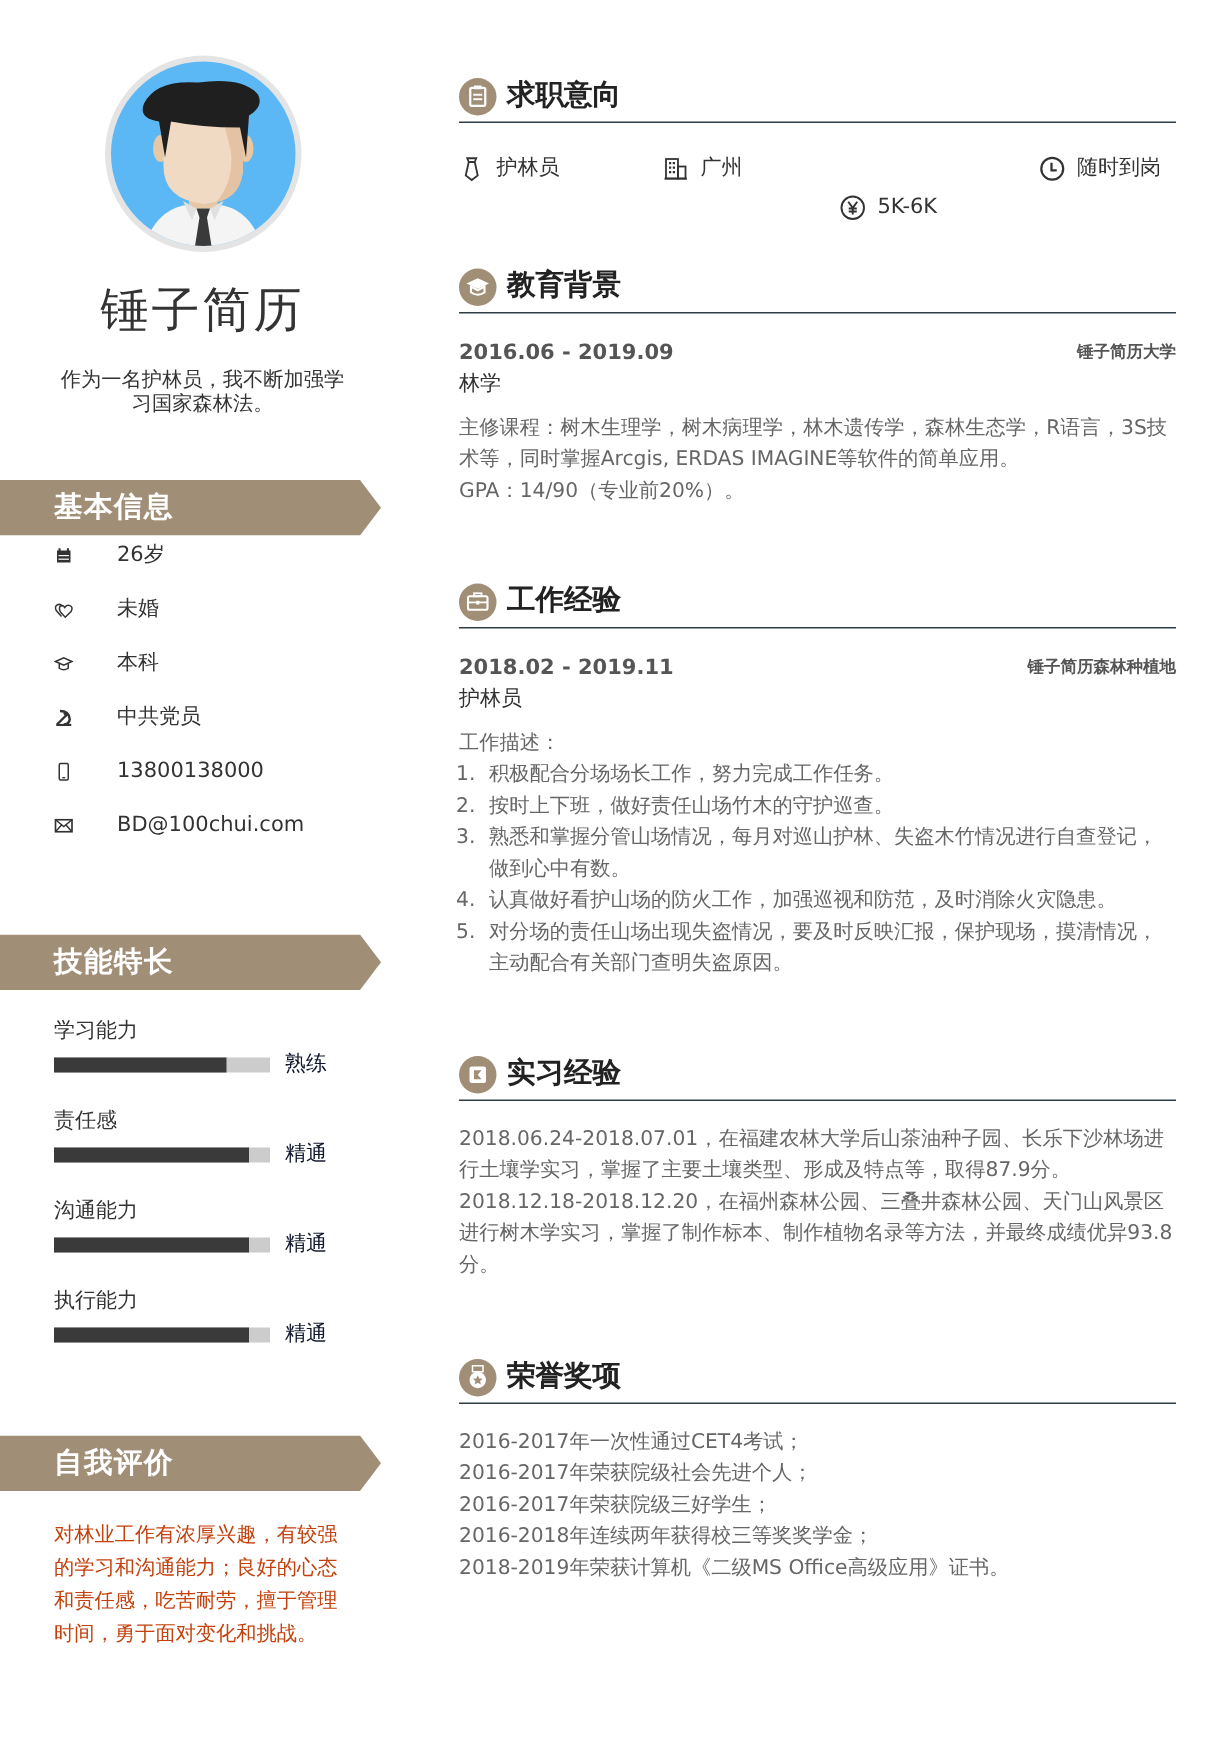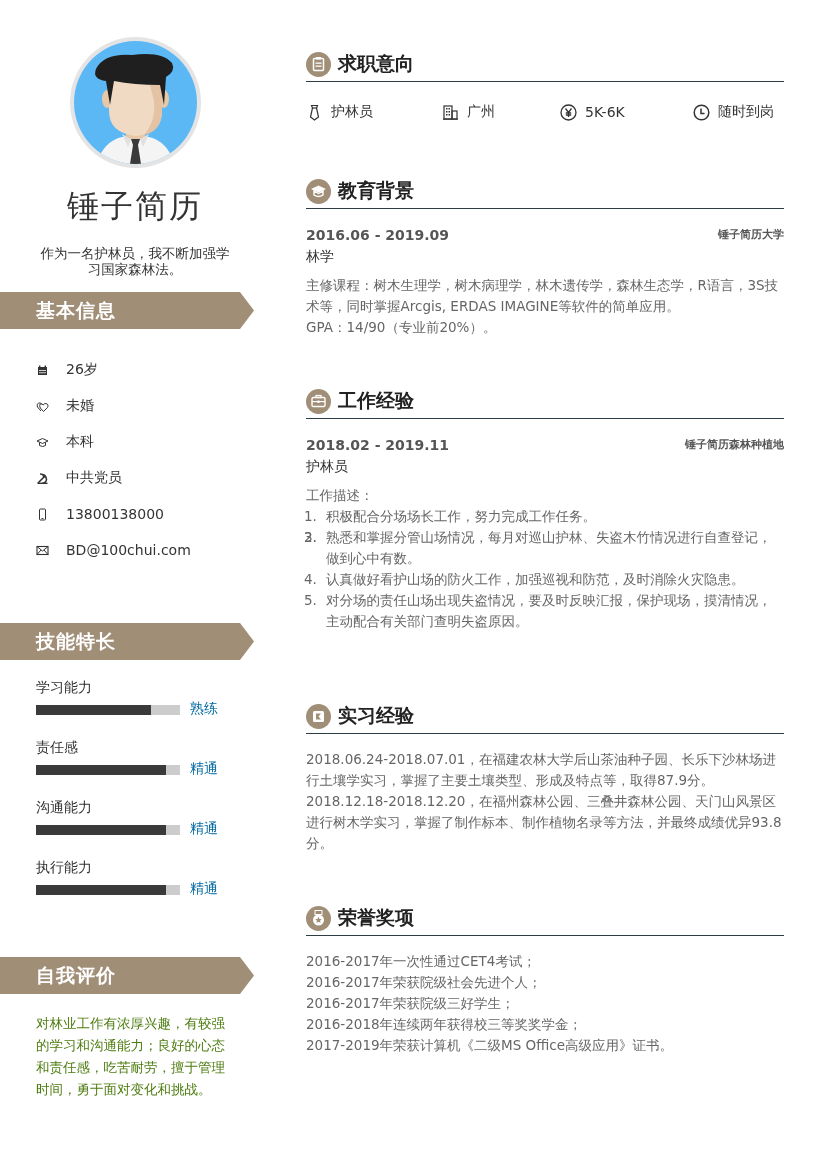--- a/index.html
+++ b/index.html
@@ -16,32 +16,32 @@
 
   .name { position: absolute; left: 0; width: 270px; top: 185px; text-align: center; font-size: 32px; color: #333;
           letter-spacing: 2px; }
   .motto { position: absolute; left: 34px; width: 202px; top: 245px; text-align: center; font-size: 13.5px; line-height: 16px; color: #333; }
 
   .banner { position: absolute; left: 0; width: 254px; height: 37px; }
   .banner svg { position: absolute; left: 0; top: 0; }
   .banner-label { position: absolute; left: 36px; top: 0; line-height: 37px; font-size: 19px; font-weight: bold; color: #ffffff; letter-spacing: 1px; }
 
   .info-list { position: absolute; left: 36px; top: 352px; width: 220px; }
-  .info-row { height: 36px; display: flex; align-items: center; font-size: 14px; color: #333; }
+  .info-row { height: 36px; display: flex; align-items: center; font-size: 14px; color: #333; gap: 12px; }
   .info-row .ic { width: 30px; height: 16px; display: flex; align-items: center; justify-content: flex-start; }
   .info-row .ic svg { width: 13px; height: 13px; }
 
   .skills { position: absolute; left: 36px; top: 676px; width: 220px; }
   .skill { height: 60px; position: relative; }
   .skill-name { font-size: 14px; line-height: 22px; color: #333; }
   .skill-bar { position: absolute; left: 0; top: 29px; width: 144px; height: 10px; background: #cccccc; }
   .skill-fill { height: 100%; background: #3a3a3a; }
-  .skill-level { position: absolute; left: 154px; top: 24px; font-size: 14px; color: #0369a1; }
-
-  .self { position: absolute; left: 36px; top: 1012px; width: 200px; font-size: 13.5px; line-height: 22px; color: #4d7c0f; }
+  .skill-level { position: absolute; left: 154px; top: 24px; font-size: 14px; color: #0f172a; }
+
+  .self { position: absolute; left: 36px; top: 1012px; width: 200px; font-size: 13.5px; line-height: 22px; color: #c2410c; }
 
   
   .right { position: absolute; left: 306px; top: 0; width: 478px; }
   .sec-head { position: absolute; left: 0; width: 478px; height: 36px; border-bottom: 1.5px solid #2e3d45; text-decoration: underline; }
   .sec-icon { position: absolute; left: 0; top: 6px; width: 25px; height: 25px; border-radius: 50%; background: #a08e77; }
   .sec-icon svg { width: 25px; height: 25px; display: block; }
   .sec-title { position: absolute; left: 32px; top: 2px; font-size: 19px; font-weight: bold; color: #222; line-height: 30px; }
 
   .intent-row { position: absolute; left: 0; top: 100px; width: 478px; height: 24px; font-size: 14px; color: #333; }
   .intent-item { position: absolute; top: 0; display: flex; align-items: center; height: 24px; }
@@ -81,21 +81,21 @@
         <path d="M75 40 L88 40 L88 70 Q88 90 70 94 Q82 80 80 60 Z" fill="#e3c3a3"></path>
 
         <path d="M22 28 Q30 12 58 14 Q88 10 98 22 Q102 30 92 36 L90 64 L86 44 Q60 44 40 40 L36 64 L32 40 Q18 38 22 28 Z" fill="#1f1f1f"></path>
       </svg>
     </div>
   </div>
 
   <div class="name">锤子简历</div>
   <div class="motto">作为一名护林员，我不断加强学习国家森林法。</div>
 
-  <div class="banner" style="top:292px;">
+  <div class="banner" style="top:320px;">
     <svg width="254" height="37">
         <polygon points="0,0 240,0 254,18.5 240,37 0,37" fill="#a08e77"></polygon>
       </svg>
     <span class="banner-label">基本信息</span>
   </div>
 
   <div class="info-list">
     <div class="info-row">
       <span class="ic">
         <svg viewBox="0 0 13 13">
@@ -232,21 +232,21 @@
           <rect x="4" y="4" width="1.5" height="1.5" fill="#333"></rect>
           <rect x="6.5" y="4" width="1.5" height="1.5" fill="#333"></rect>
           <rect x="4" y="7" width="1.5" height="1.5" fill="#333"></rect>
           <rect x="6.5" y="7" width="1.5" height="1.5" fill="#333"></rect>
           <rect x="4" y="10" width="1.5" height="1.5" fill="#333"></rect>
           <rect x="6.5" y="10" width="1.5" height="1.5" fill="#333"></rect>
           <rect x="1" y="14.5" width="15" height="1.2" fill="#333"></rect>
         </svg>
       <span>广州</span>
     </div>
-    <div class="intent-item" style="left:254px;">
+    <div class="intent-item" style="left:254px;margin-top:26px;">
       <svg viewBox="0 0 17 17">
           <circle cx="8.5" cy="8.5" r="7.5" fill="none" stroke="#333" stroke-width="1.3"></circle>
           <path d="M5.5 4.5 L8.5 8.5 L11.5 4.5 M8.5 8.5 L8.5 13 M5.8 9 L11.2 9 M5.8 11 L11.2 11" fill="none" stroke="#333" stroke-width="1.3"></path>
         </svg>
       <span>5K-6K</span>
     </div>
     <div class="intent-item" style="left:387px;">
       <svg viewBox="0 0 17 17">
           <circle cx="8.5" cy="8.5" r="7.3" fill="none" stroke="#333" stroke-width="1.5"></circle>
           <path d="M8 4.5 L8 9.5 L11.5 9.5" fill="none" stroke="#333" stroke-width="1.5"></path>
@@ -287,21 +287,21 @@
   </div>
   <div class="entry-head" style="top:435px;">
     <span class="date">2018.02 - 2019.11</span>
     <span class="org">锤子简历森林种植地</span>
   </div>
   <div class="entry-sub" style="top:456px;">护林员</div>
   <div class="para" style="top:485px;">
     <div>工作描述：</div>
     <ul class="num-list">
       <li><span class="n">1.</span><span>积极配合分场场长工作，努力完成工作任务。</span></li>
-      <li><span class="n">2.</span></li>
+      <li><span class="n">2.</span><span>按时上下班，做好责任山场竹木的守护巡查。</span></li>
       <li><span class="n">3.</span><span>熟悉和掌握分管山场情况，每月对巡山护林、失盗木竹情况进行自查登记，做到心中有数。</span></li>
       <li><span class="n">4.</span><span>认真做好看护山场的防火工作，加强巡视和防范，及时消除火灾隐患。</span></li>
       <li><span class="n">5.</span><span>对分场的责任山场出现失盗情况，要及时反映汇报，保护现场，摸清情况，主动配合有关部门查明失盗原因。</span></li>
     </ul>
   </div>
 
   <div class="sec-head" style="top:698px;">
     <span class="sec-icon">
       <svg viewBox="0 0 25 25">
           <rect x="7" y="7" width="11" height="11" rx="1.5" fill="#fff"></rect>
@@ -323,15 +323,15 @@
           <polygon points="12.5,10.8 13.5,13 15.8,13.2 14,14.7 14.6,17 12.5,15.8 10.4,17 11,14.7 9.2,13.2 11.5,13" fill="#a08e77"></polygon>
         </svg>
     </span>
     <span class="sec-title">荣誉奖项</span>
   </div>
   <div class="para" style="top:951px;">
     <div>2016-2017年一次性通过CET4考试；</div>
     <div>2016-2017年荣获院级社会先进个人；</div>
     <div>2016-2017年荣获院级三好学生；</div>
     <div>2016-2018年连续两年获得校三等奖奖学金；</div>
-    <div>2017-2019年荣获计算机《二级MS Office高级应用》证书。</div>
+    <div>2018-2019年荣获计算机《二级MS Office高级应用》证书。</div>
   </div>
 </div>
 
 </body></html>

